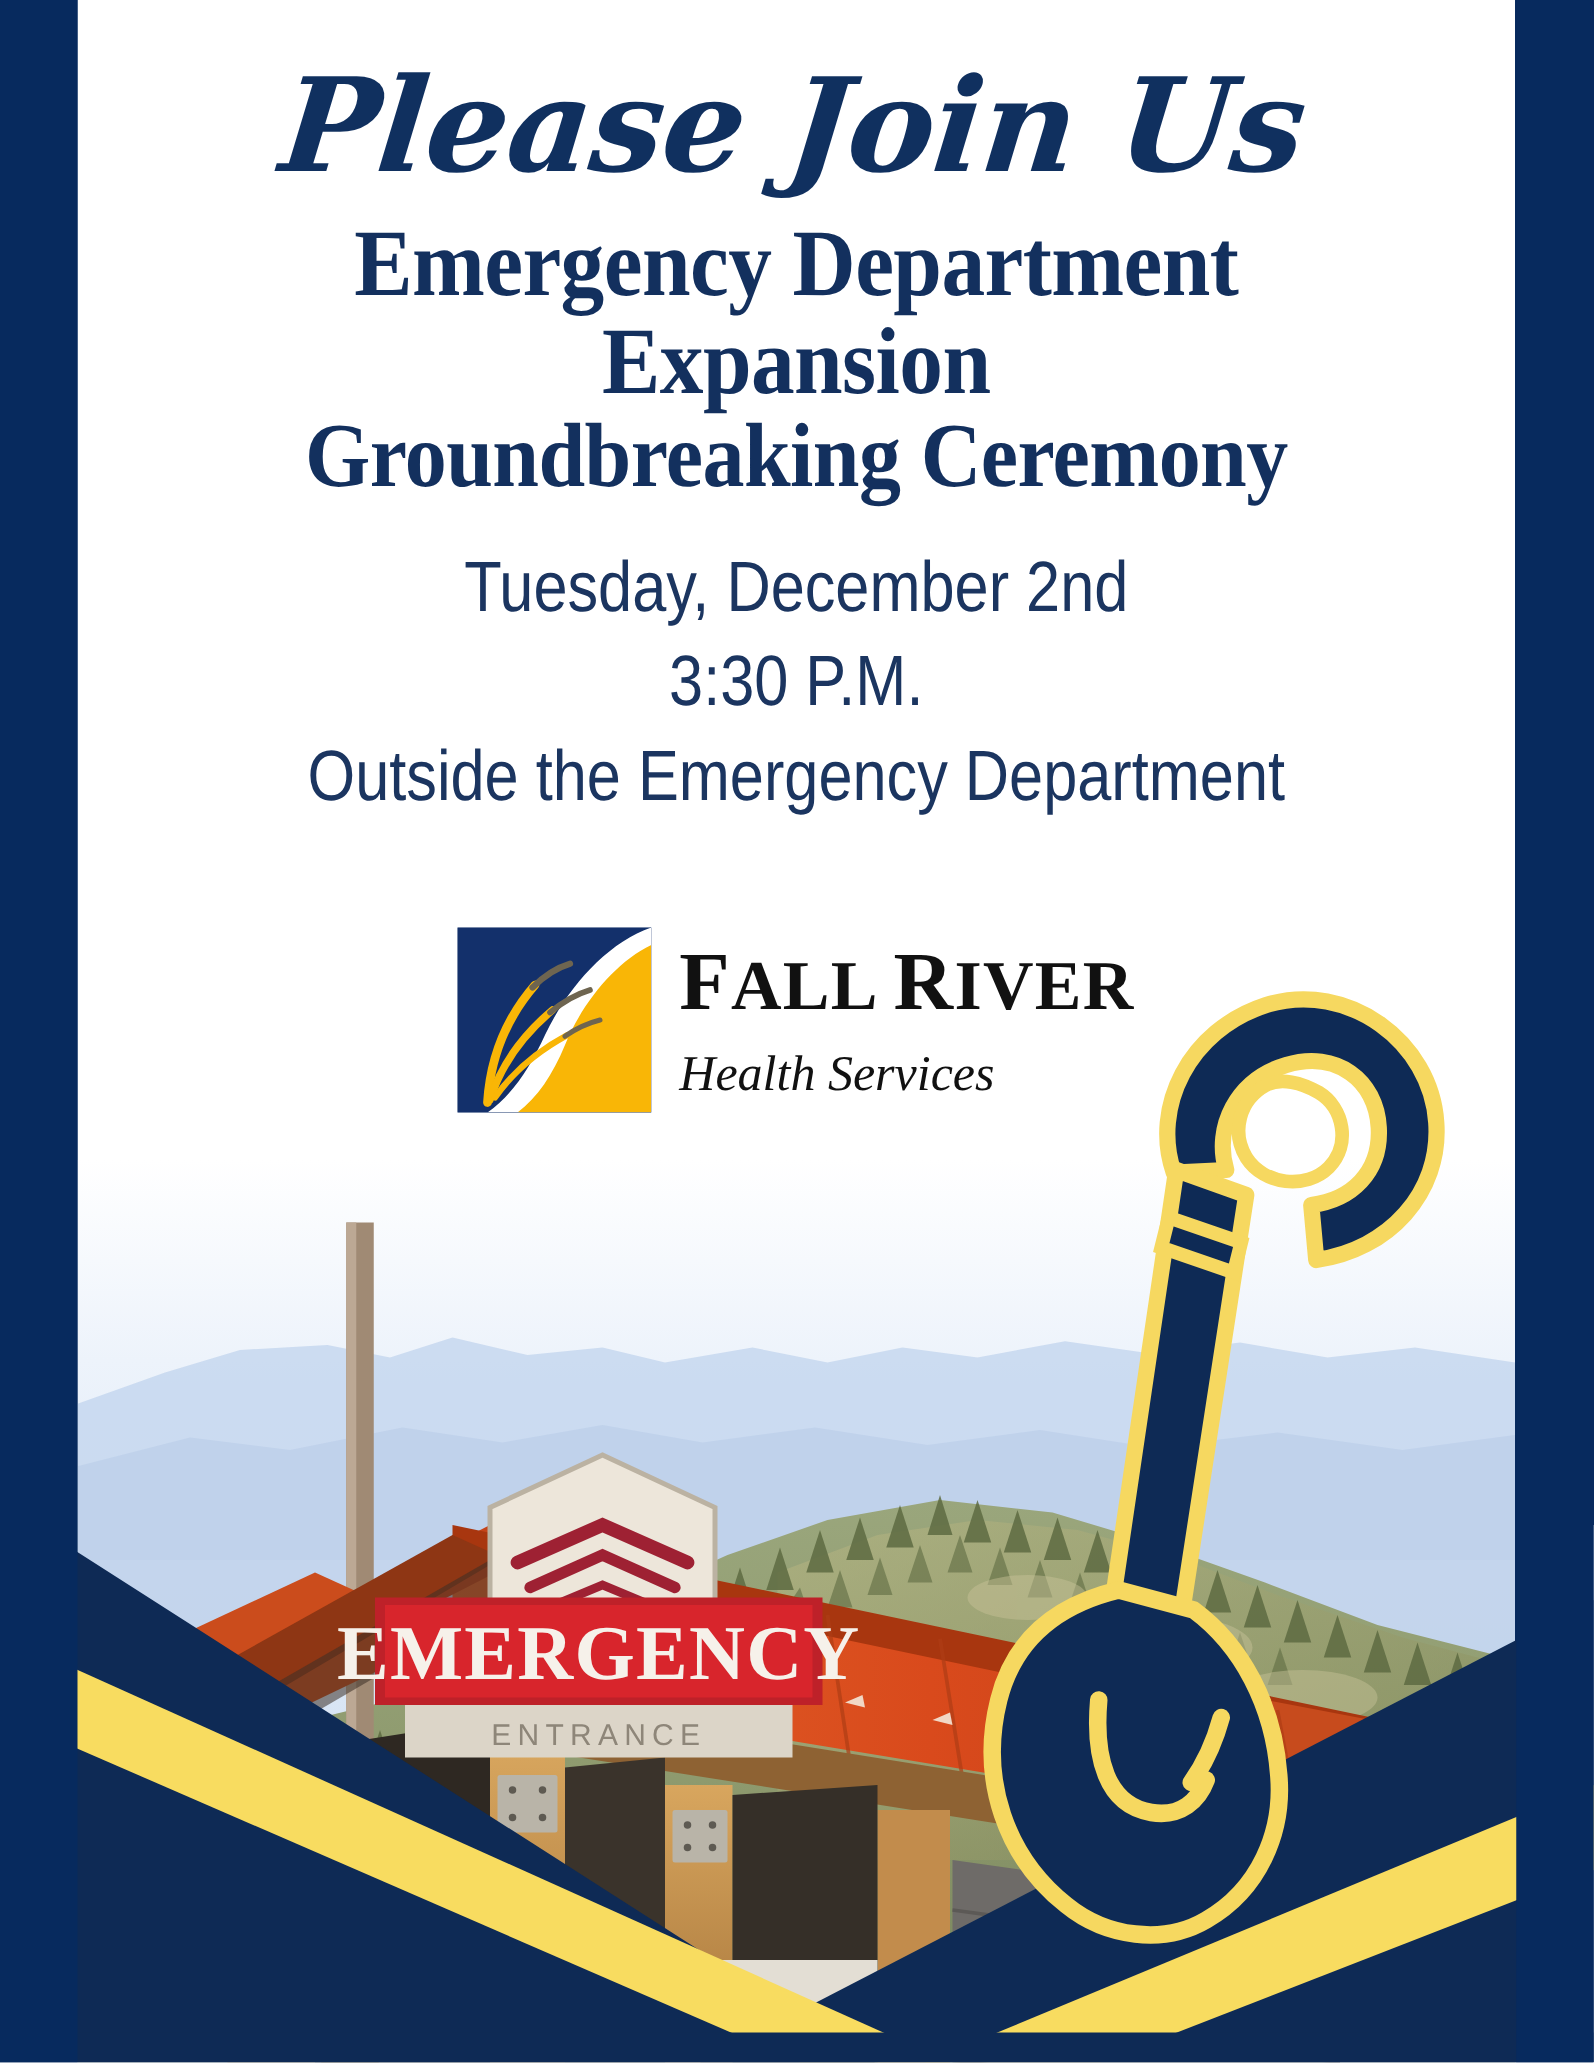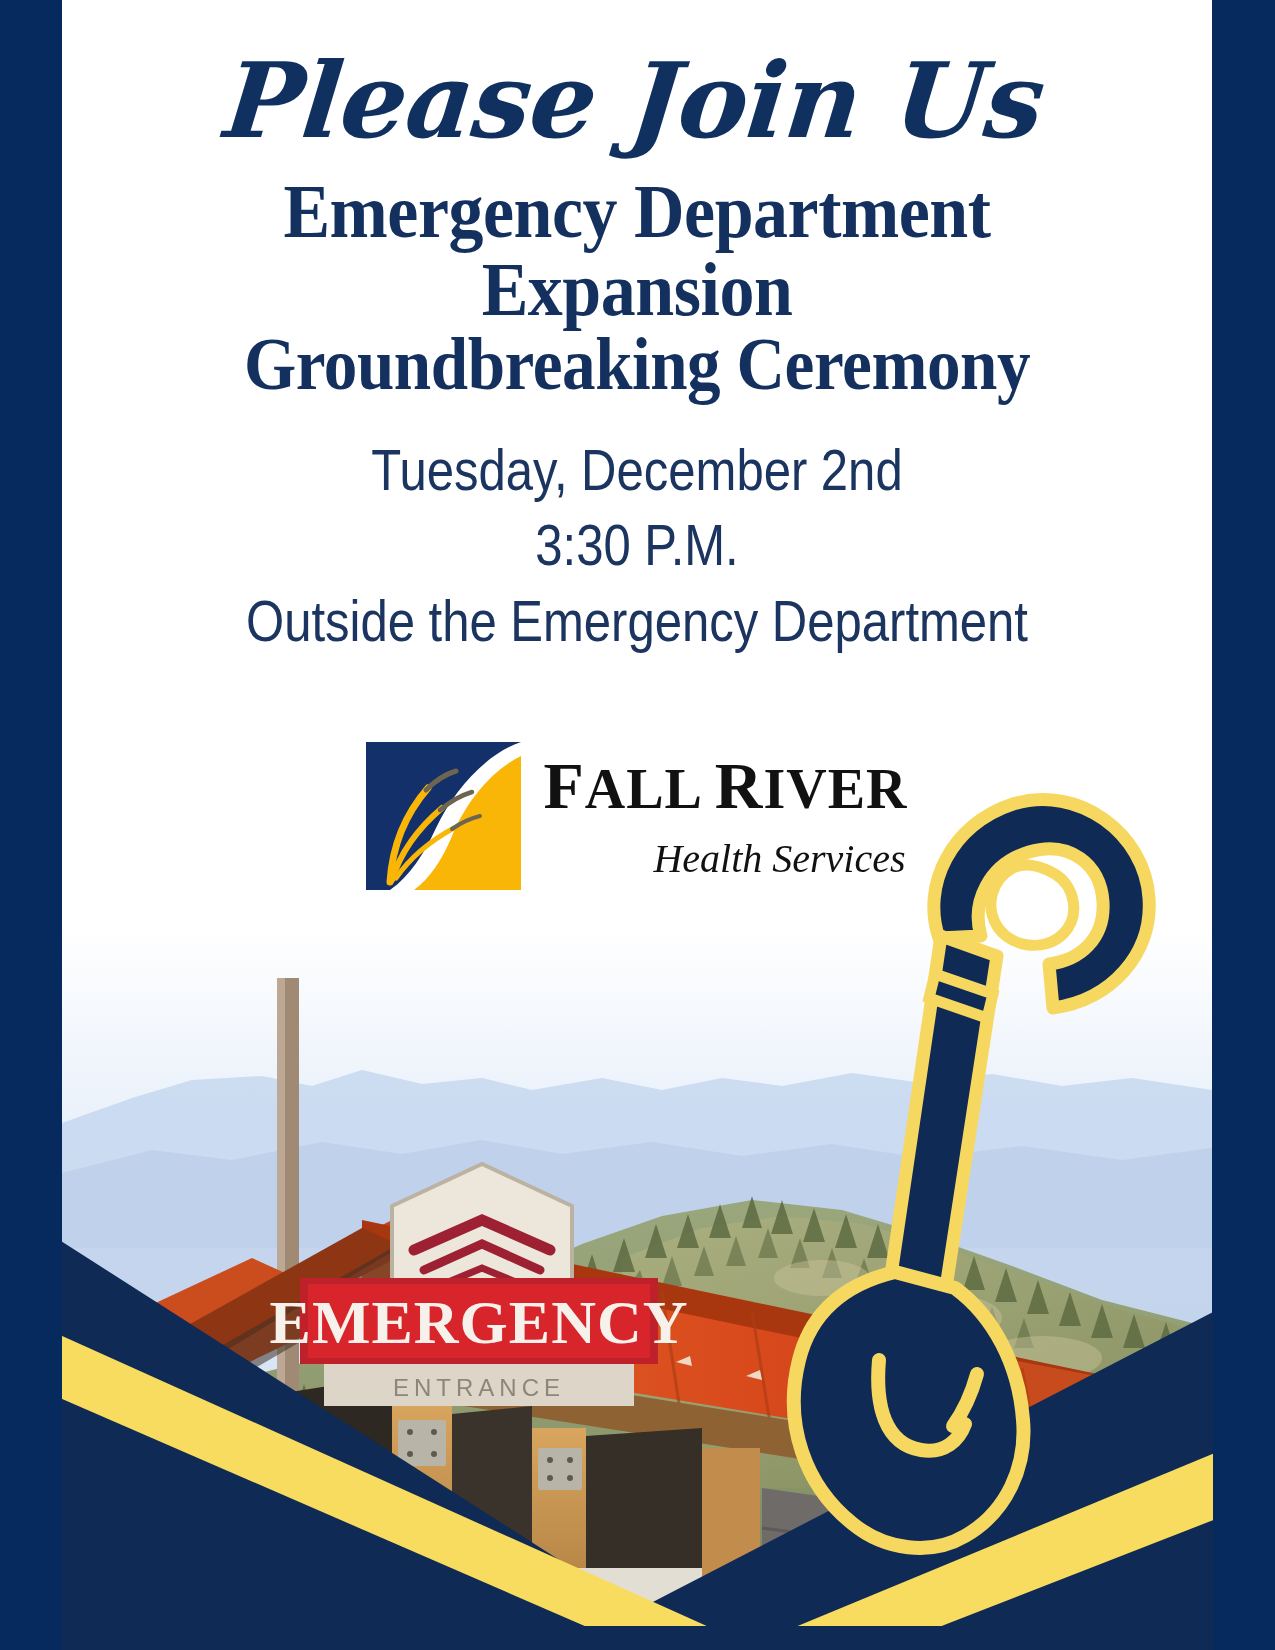--- a/index.html
+++ b/index.html
@@ -95,21 +95,21 @@
     height: 148px;
     position: relative;
     overflow: hidden;
     background: #13306B;
     flex: none;
   }
   .logo-mark svg { display: block; width: 155px; height: 148px; }
   .logo-words {
     display: flex;
     flex-direction: column;
-    align-items: flex-end;
+    align-items: flex-start;
     line-height: 1;
   }
   .logo-words .l1 {
     font-family: "Liberation Serif", serif;
     font-weight: bold;
     font-size: 56px;
     letter-spacing: 1px;
     color: #111111;
   }
   .logo-words .l1 .big { font-size: 66px; }

